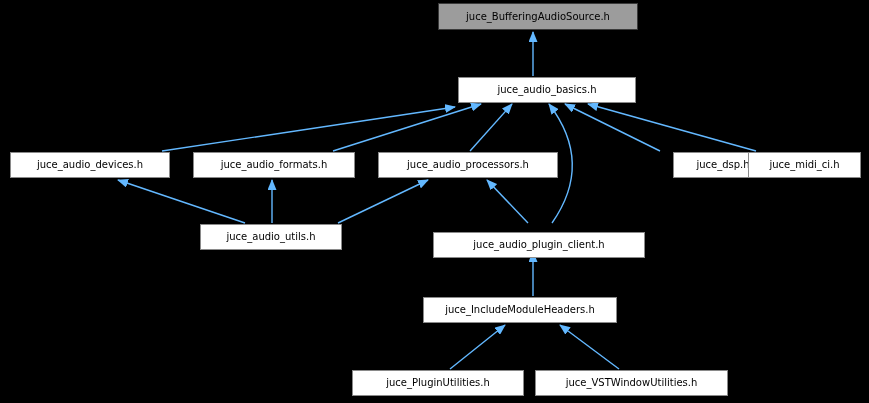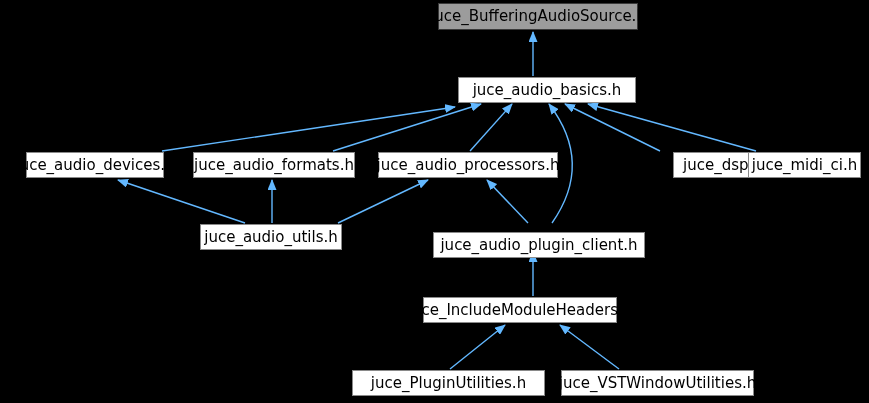--- a/index.html
+++ b/index.html
@@ -24,21 +24,21 @@
   }
   .node {
     position: absolute;
     box-sizing: border-box;
     display: flex;
     align-items: center;
     justify-content: center;
     background: #ffffff;
     border: 1px solid #8a8a8a;
     color: #000000;
-    font-size: 15px;
+    font-size: 10px;
     line-height: 1;
     white-space: nowrap;
     cursor: pointer;
   }
   .node.current {
     background: #9c9c9c;
     border-color: #3a3a3a;
     cursor: default;
   }
 </style>
@@ -63,24 +63,24 @@
       <path d="M338,223 L428,180" fill="none" stroke="#63b8ff" stroke-width="1.4" marker-end="url(#arrow)"></path>
       <path d="M528,223 L487,180" fill="none" stroke="#63b8ff" stroke-width="1.4" marker-end="url(#arrow)"></path>
       <path d="M552,223 Q594,163 549,104" fill="none" stroke="#63b8ff" stroke-width="1.4" marker-end="url(#arrow)"></path>
       <path d="M533,296 L533,252" fill="none" stroke="#63b8ff" stroke-width="1.4" marker-end="url(#arrow)"></path>
       <path d="M450,369 L505,325" fill="none" stroke="#63b8ff" stroke-width="1.4" marker-end="url(#arrow)"></path>
       <path d="M619,369 L560,325" fill="none" stroke="#63b8ff" stroke-width="1.4" marker-end="url(#arrow)"></path>
     </svg>
   <div id="node-layer">
       <div class="node current" style="left: 438px; top: 3px; width: 200px; height: 27px;">juce_BufferingAudioSource.h</div>
       <div class="node" style="left: 458px; top: 77px; width: 178px; height: 26px;">juce_audio_basics.h</div>
-      <div class="node" style="left: 26px; top: 152px; width: 138px; height: 26px;">juce_audio_devices.h</div>
+      <div class="node" style="left: 10px; top: 152px; width: 160px; height: 26px;">juce_audio_devices.h</div>
       <div class="node" style="left: 193px; top: 152px; width: 162px; height: 26px;">juce_audio_formats.h</div>
       <div class="node" style="left: 378px; top: 152px; width: 180px; height: 26px; text-align: right;">juce_audio_processors.h</div>
       <div class="node" style="left: 633px; top: 152px; width: 100px; height: 26px; margin-left: 40px;">juce_dsp.h</div>
       <div class="node" style="left: 748px; top: 152px; width: 113px; height: 26px;">juce_midi_ci.h</div>
       <div class="node" style="left: 200px; top: 224px; width: 142px; height: 26px;">juce_audio_utils.h</div>
       <div class="node" style="left: 433px; top: 232px; width: 212px; height: 26px;">juce_audio_plugin_client.h</div>
       <div class="node" style="left: 423px; top: 297px; width: 194px; height: 26px;">juce_IncludeModuleHeaders.h</div>
-      <div class="node" style="left: 352px; top: 370px; width: 193px; height: 26px;">juce_PluginUtilities.h</div>
-      <div class="node" style="left: 561px; top: 370px; width: 193px; height: 26px;">juce_VSTWindowUtilities.h</div>
+      <div class="node" style="left: 352px; top: 370px; width: 172px; height: 26px;">juce_PluginUtilities.h</div>
+      <div class="node" style="left: 535px; top: 370px; width: 193px; height: 26px;">juce_VSTWindowUtilities.h</div>
     </div>
 </div>
 
 </body></html>

